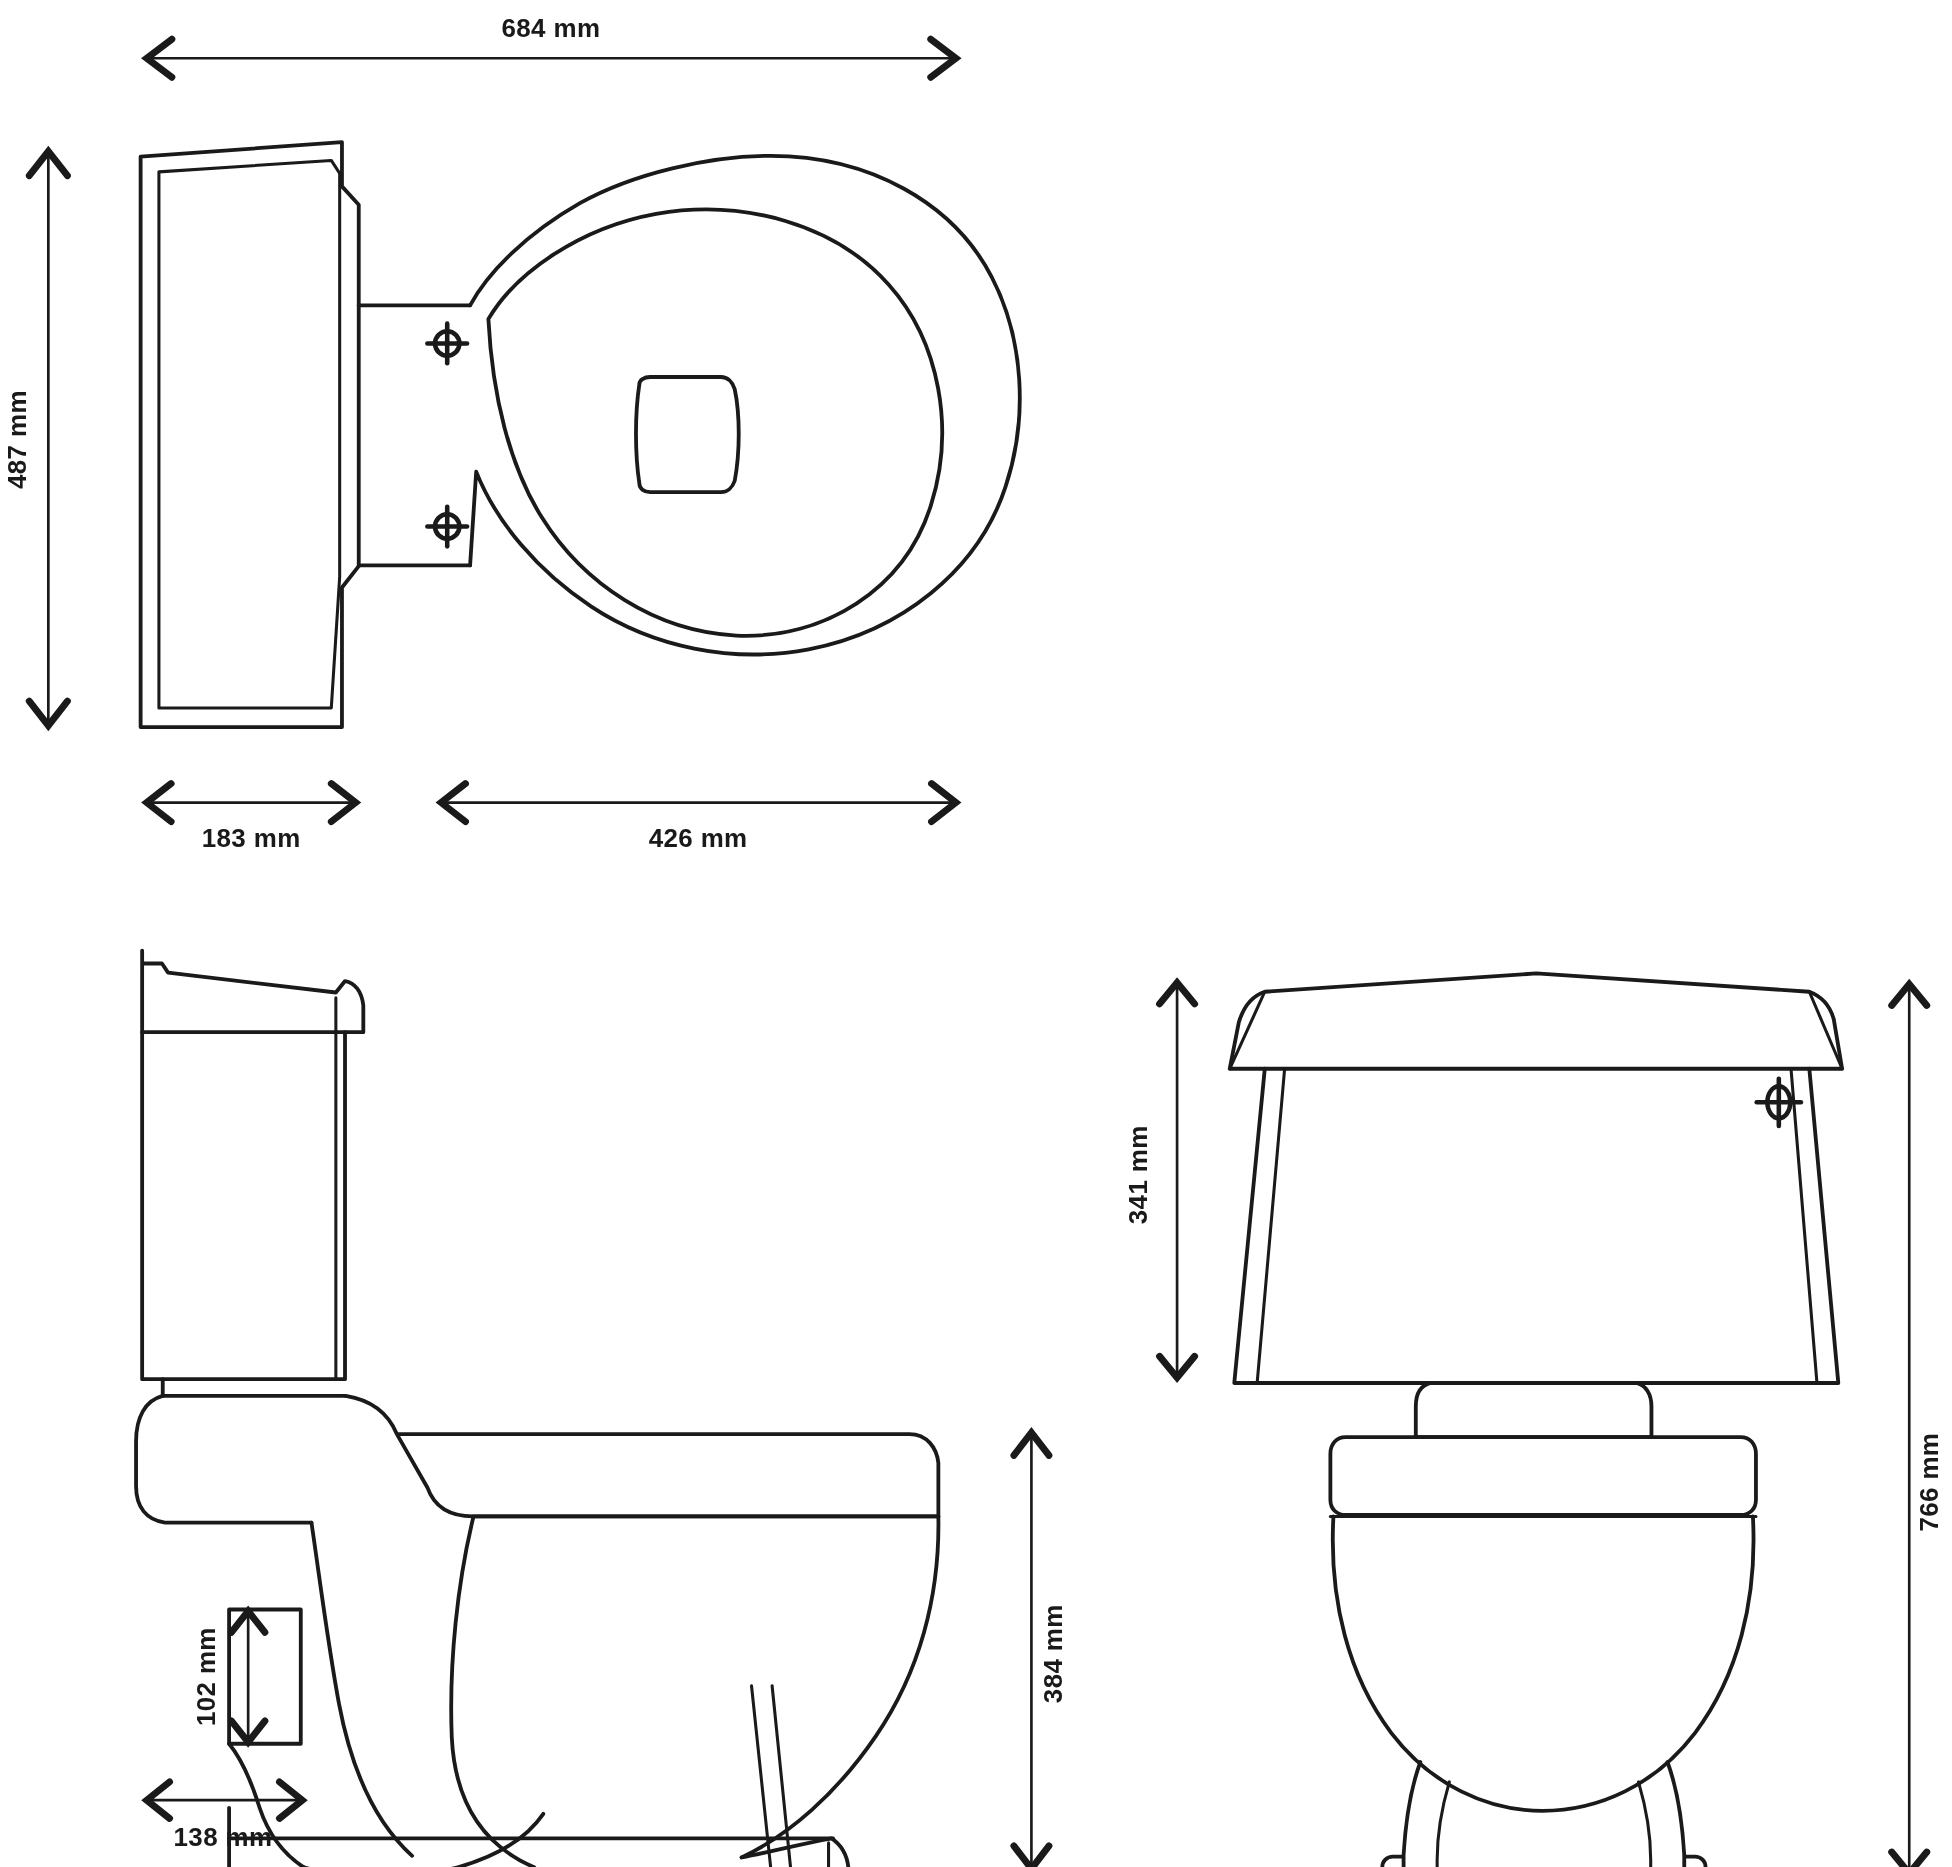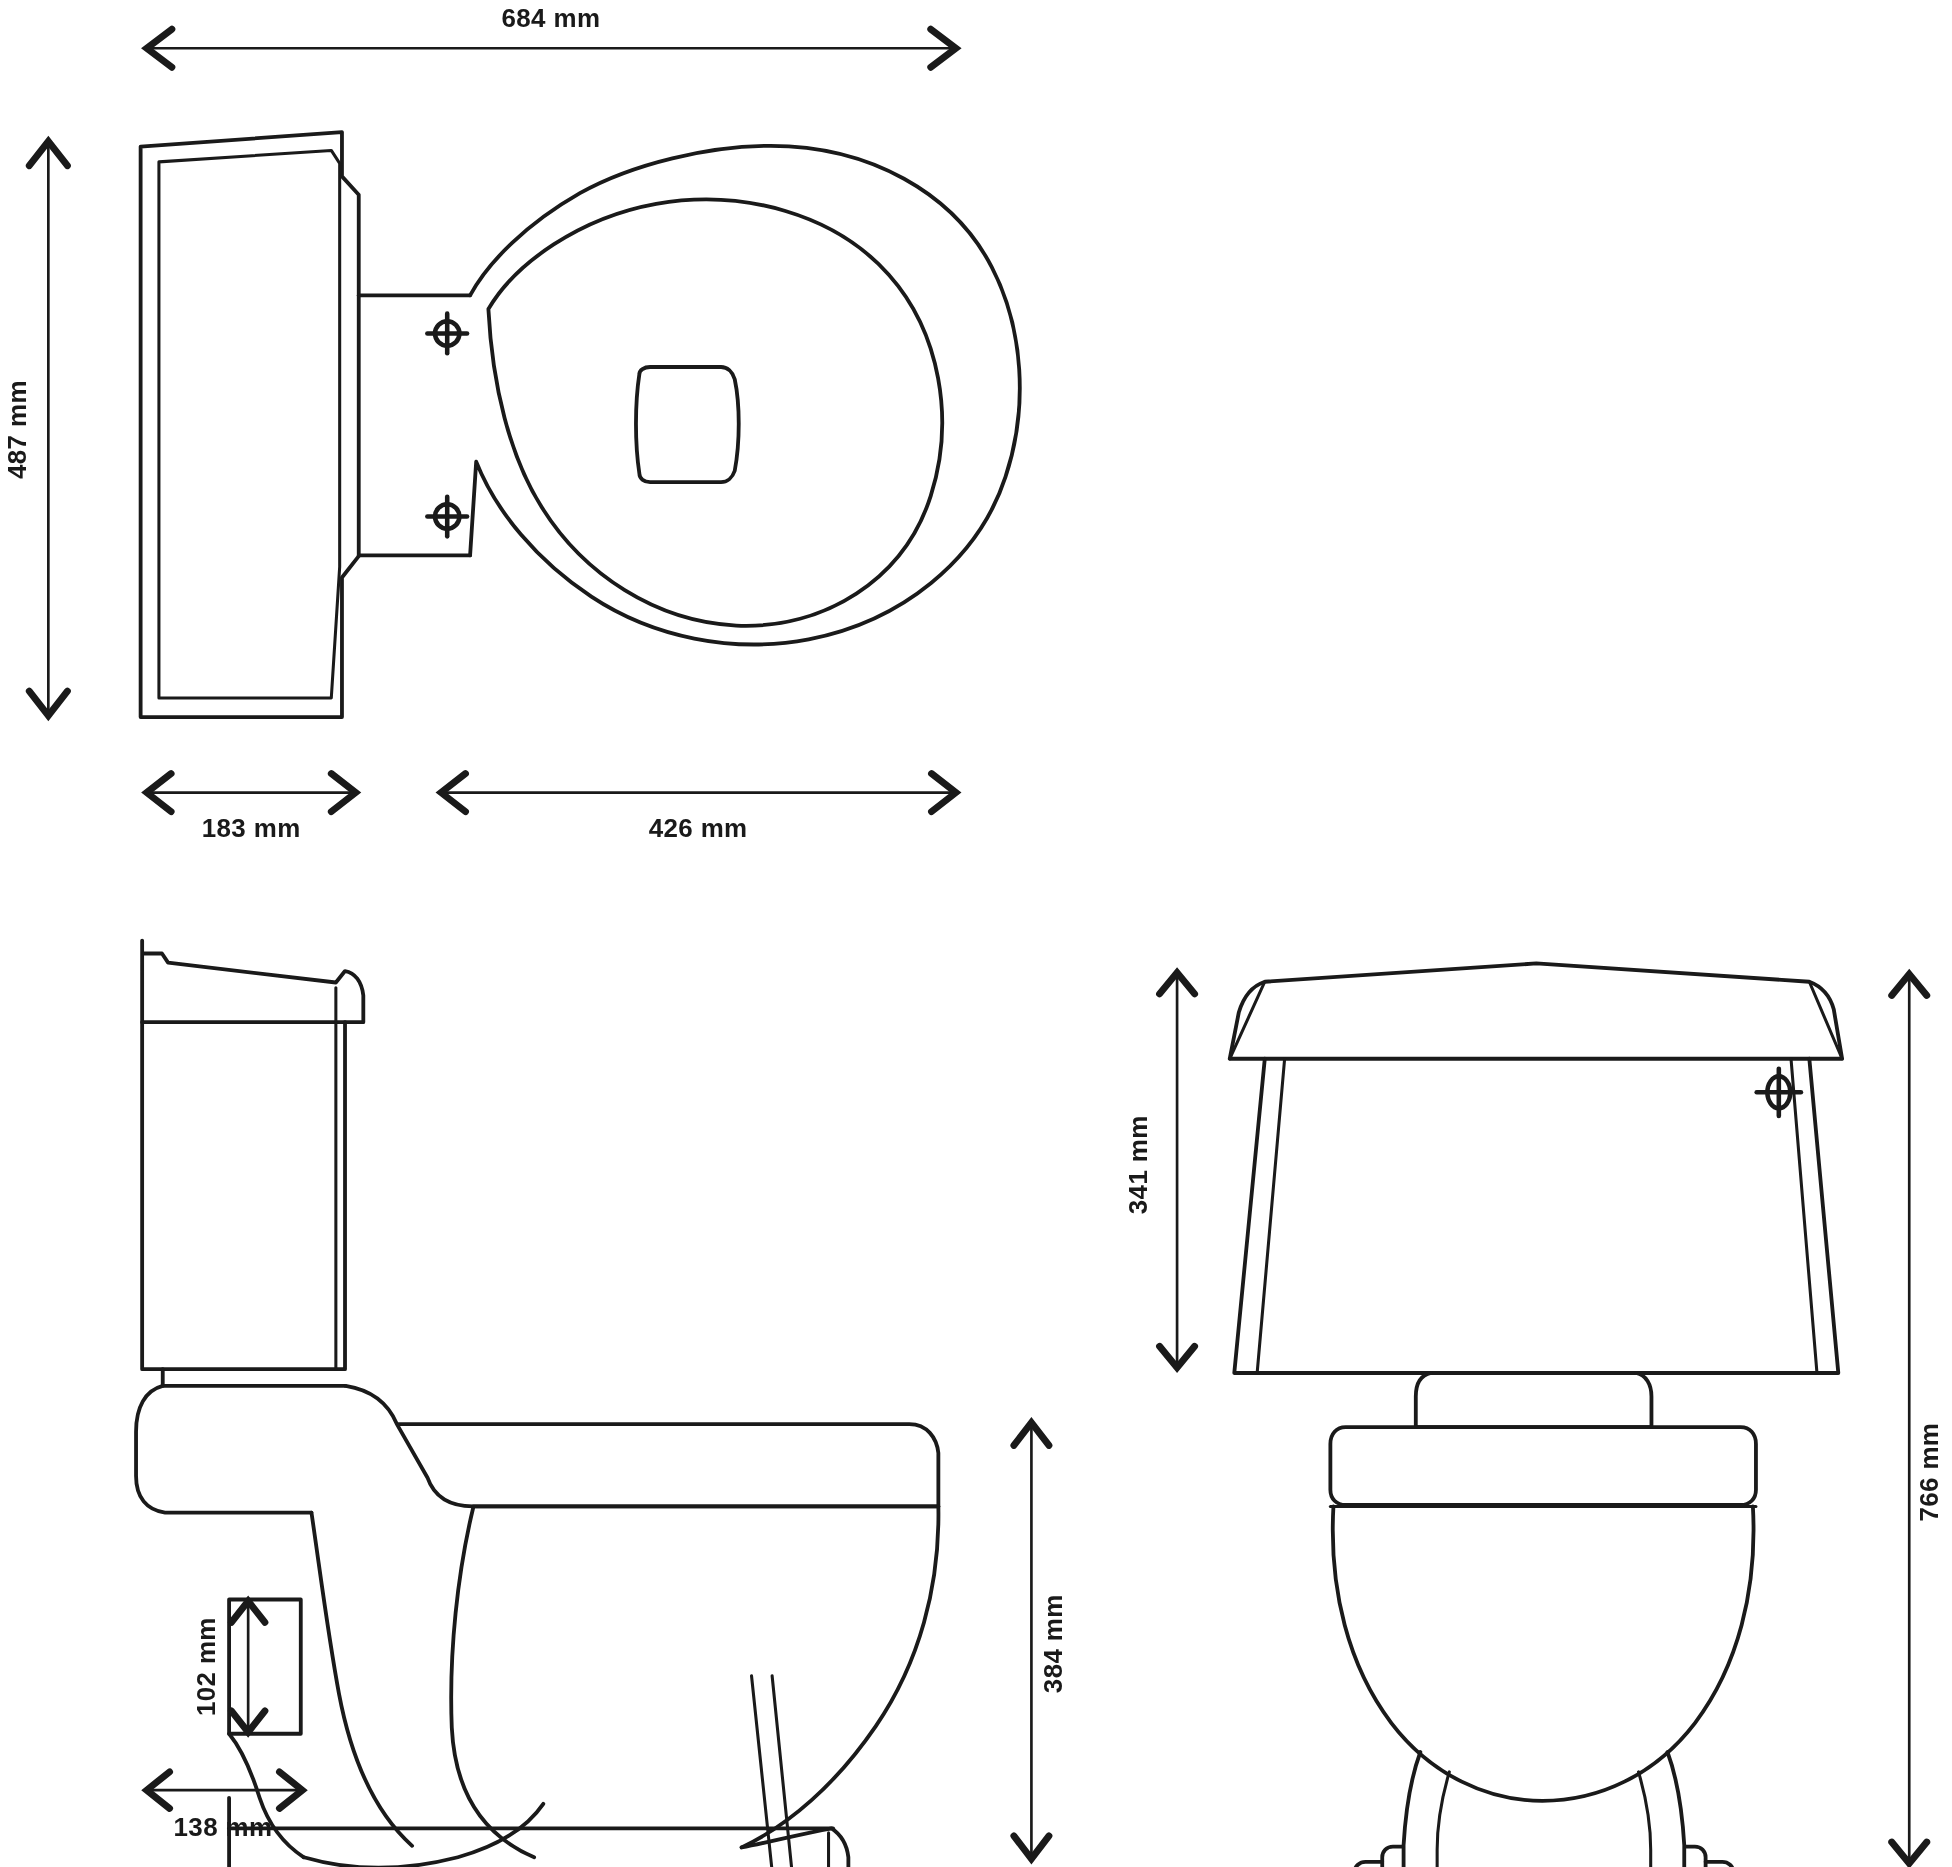--- a/index.html
+++ b/index.html
@@ -10,21 +10,21 @@
   }
   body {
     width: 1953px;
     height: 1867px;
     font-family: "Liberation Sans", sans-serif;
     overflow: hidden;
     position: relative;
   }
   #drawing-root {
     position: absolute;
-    left: 0; top: 4px;
+    left: 0; top: 14px;
     width: 1953px;
     height: 1653px;
   }
   svg.sheet {
     display: block;
     width: 1953px;
     height: 1867px;
   }
   .outline {
     fill: none;

